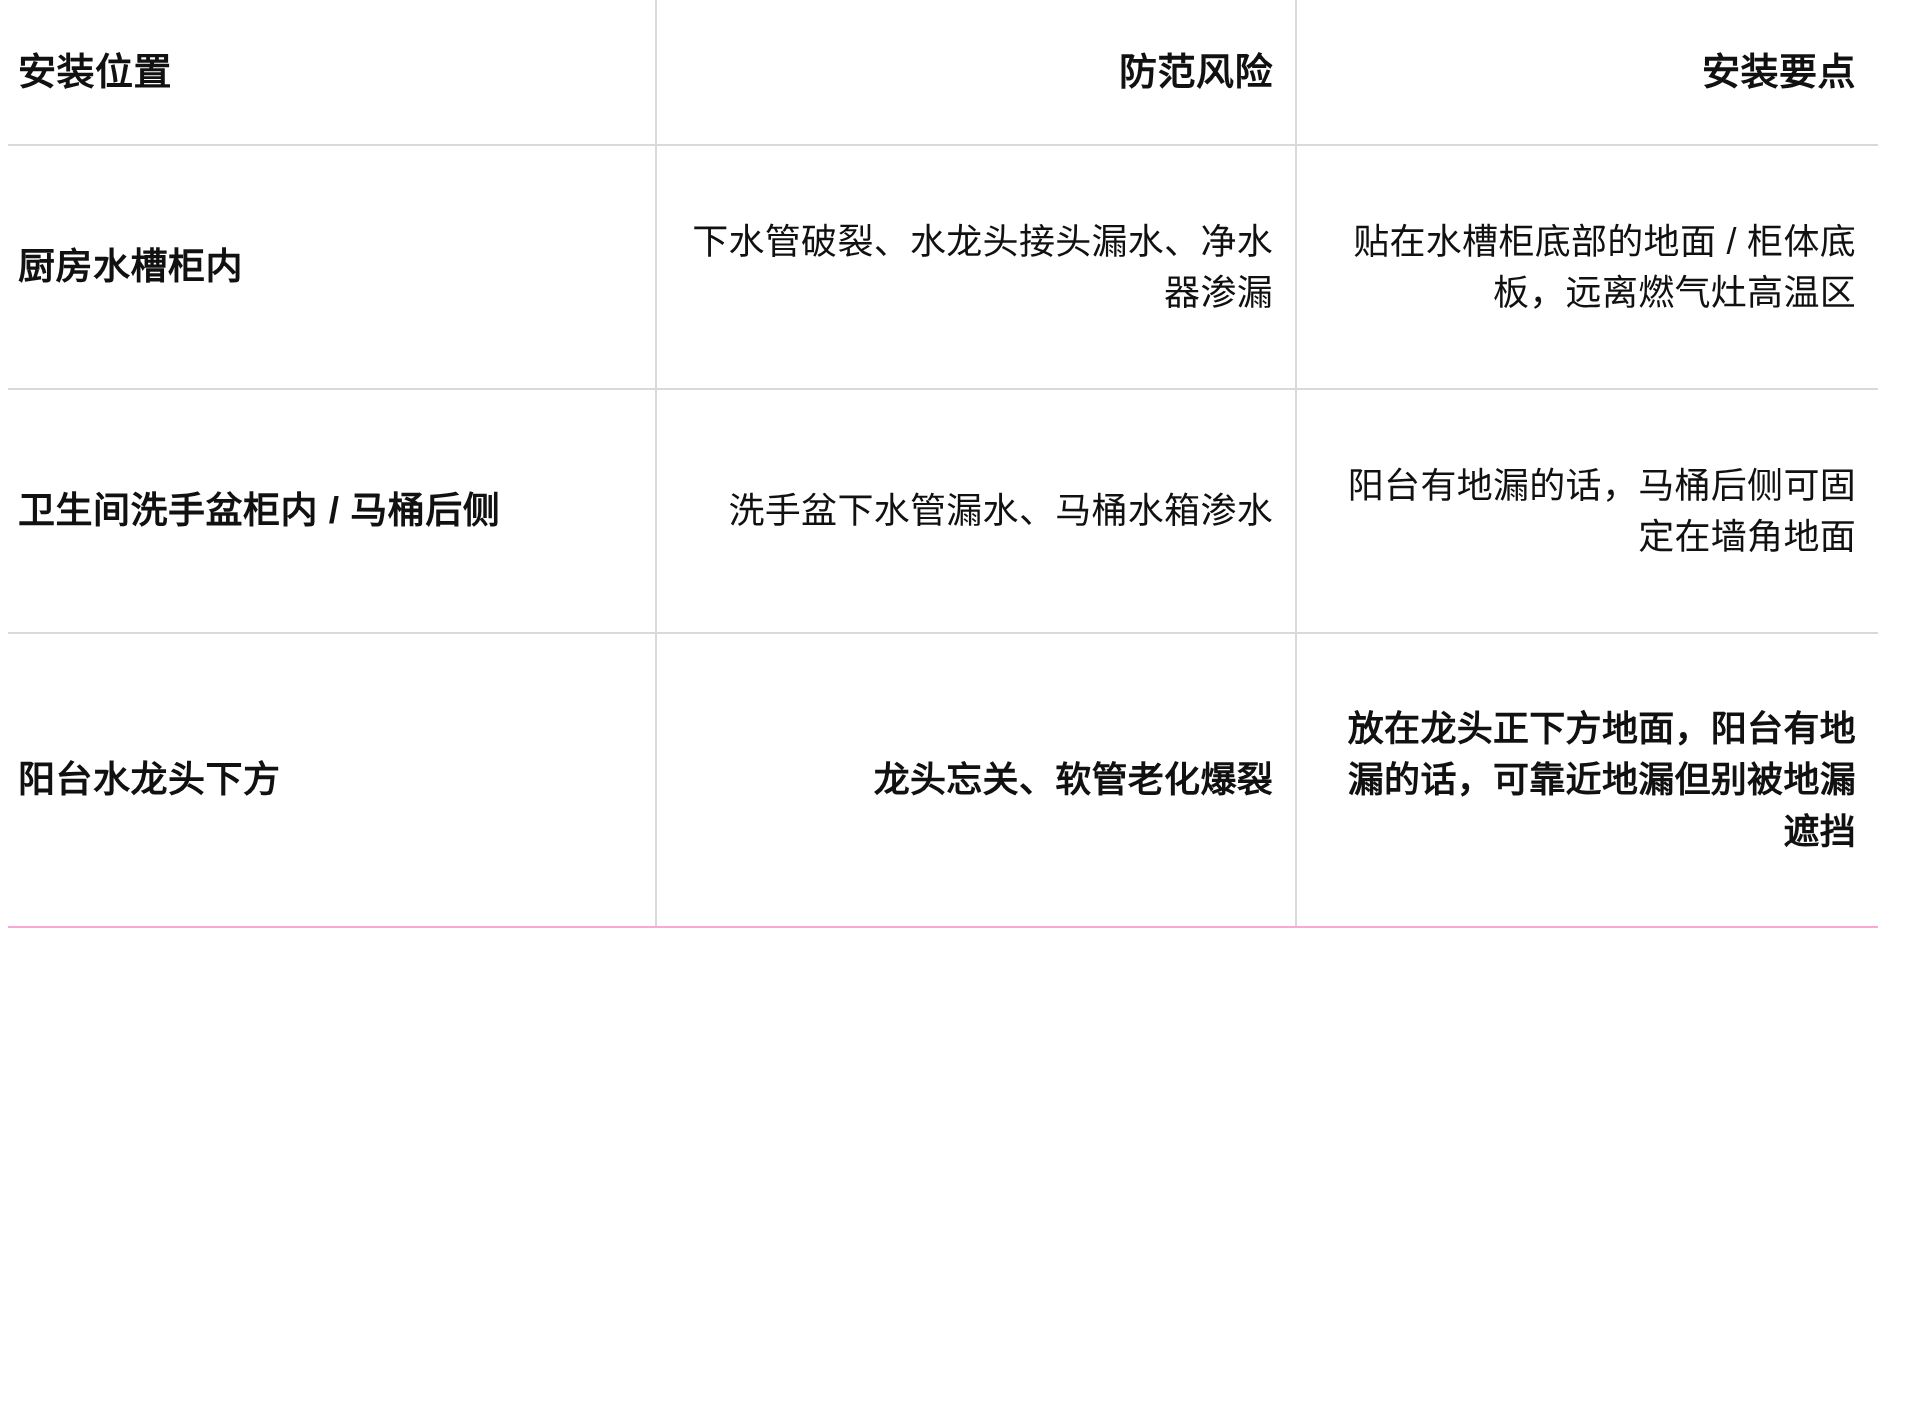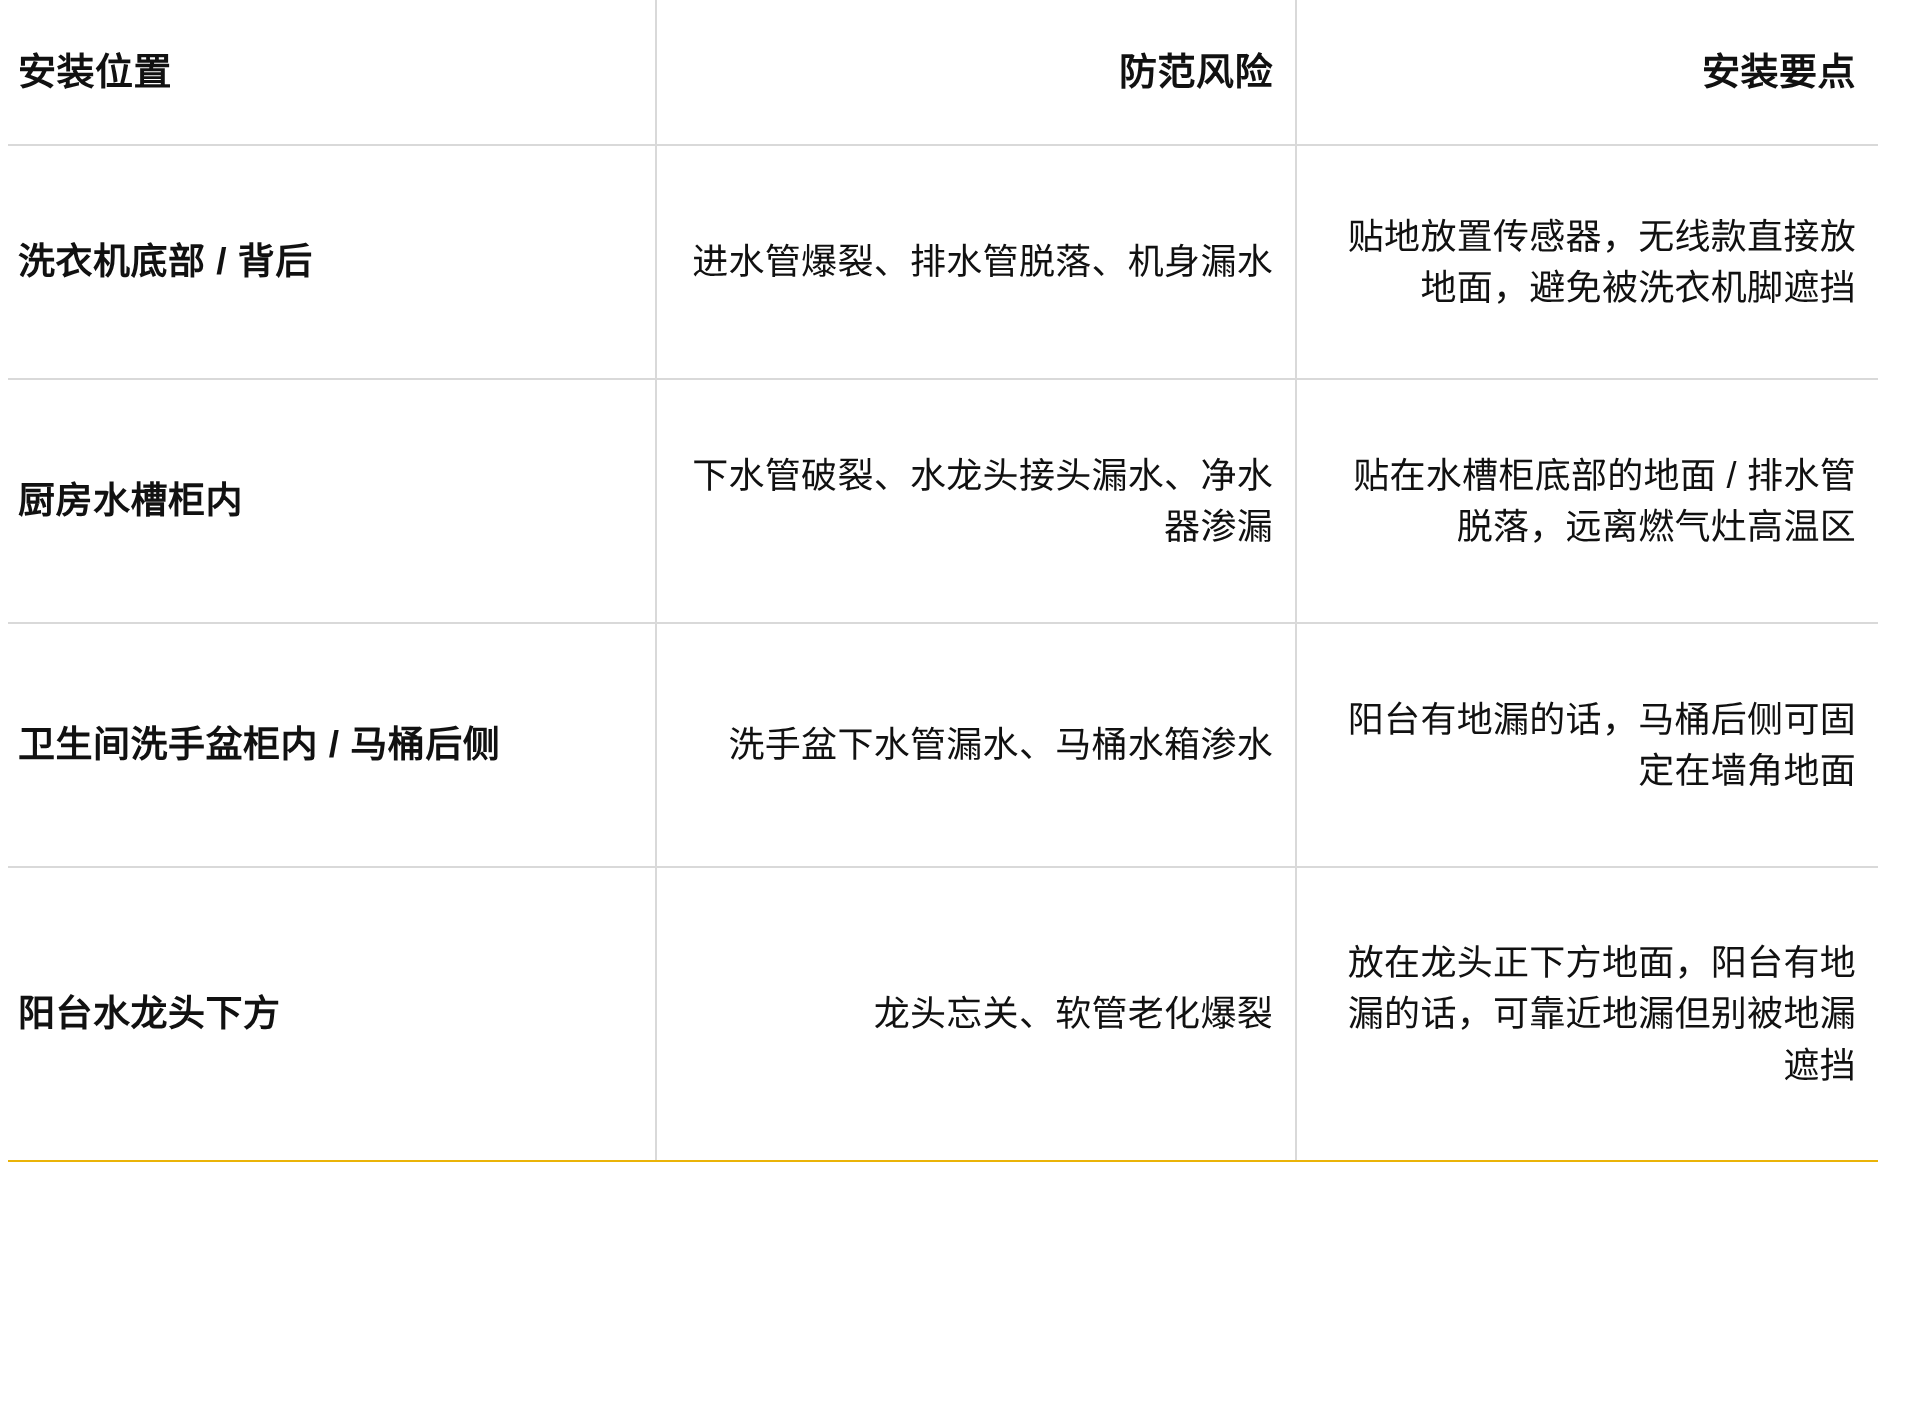--- a/index.html
+++ b/index.html
@@ -60,49 +60,44 @@
   table.info-table tbody td.tip {
     font-size: 36px;
     font-weight: normal;
     letter-spacing: 0.3px;
   }
   table.info-table tbody tr.r1 td { height: 180px; }
   table.info-table tbody tr.r2 td { height: 180px; }
   table.info-table tbody tr.r3 td { height: 190px; }
   table.info-table tbody tr.r4 td { height: 190px; }
   table.info-table tbody tr.r5 td { height: 240px; }
-  table.info-table tbody tr:last-child td { border-bottom: 2px solid #eab308; }
+  table.info-table tbody tr:last-child td { border-bottom: 2px solid #f9a8d4; font-weight: bold; }
 </style>
 </head>
 <body>
 
 <div class="doc">
   <table class="info-table">
     <colgroup>
       <col class="c1">
       <col class="c2">
       <col class="c3">
     </colgroup>
     <thead>
       <tr>
         <th>安装位置</th>
         <th class="sep">防范风险</th>
         <th class="sep">安装要点</th>
       </tr>
     </thead>
     <tbody>
-      <tr class="r1">
-        <td class="loc">洗衣机底部 / 背后</td>
-        <td class="sep risk">进水管爆裂、排水管脱落、机身漏水</td>
-        <td class="sep tip">贴地放置传感器，无线款直接放地面，避免被洗衣机脚遮挡</td>
-      </tr>
       <tr class="r3">
         <td class="loc">厨房水槽柜内</td>
         <td class="sep risk">下水管破裂、水龙头接头漏水、净水器渗漏</td>
-        <td class="sep tip">贴在水槽柜底部的地面 / 排水管脱落，远离燃气灶高温区</td>
+        <td class="sep tip">贴在水槽柜底部的地面 / 柜体底板，远离燃气灶高温区</td>
       </tr>
       <tr class="r4">
         <td class="loc">卫生间洗手盆柜内 / 马桶后侧</td>
         <td class="sep risk">洗手盆下水管漏水、马桶水箱渗水</td>
         <td class="sep tip">阳台有地漏的话，马桶后侧可固定在墙角地面</td>
       </tr>
       <tr class="r5">
         <td class="loc">阳台水龙头下方</td>
         <td class="sep risk">龙头忘关、软管老化爆裂</td>
         <td class="sep tip">放在龙头正下方地面，阳台有地漏的话，可靠近地漏但别被地漏遮挡</td>

